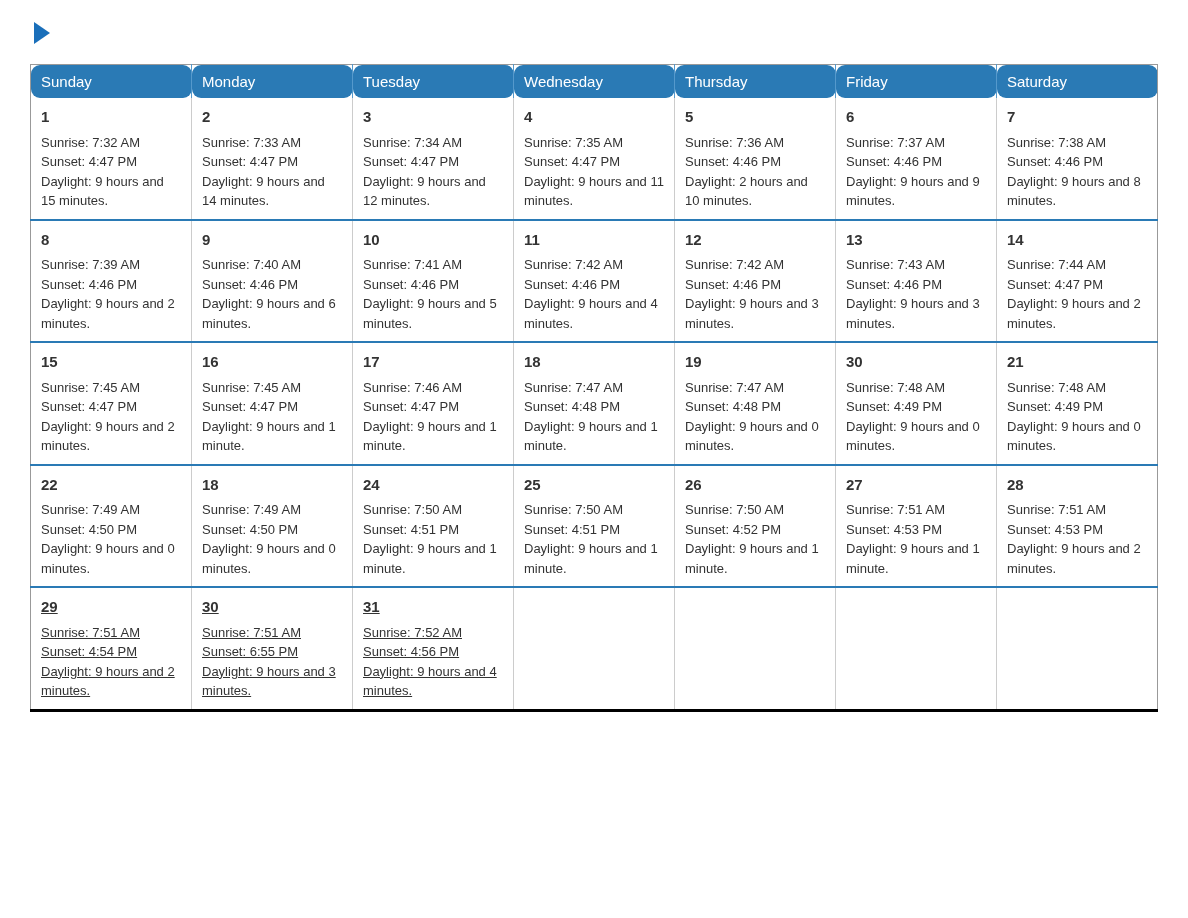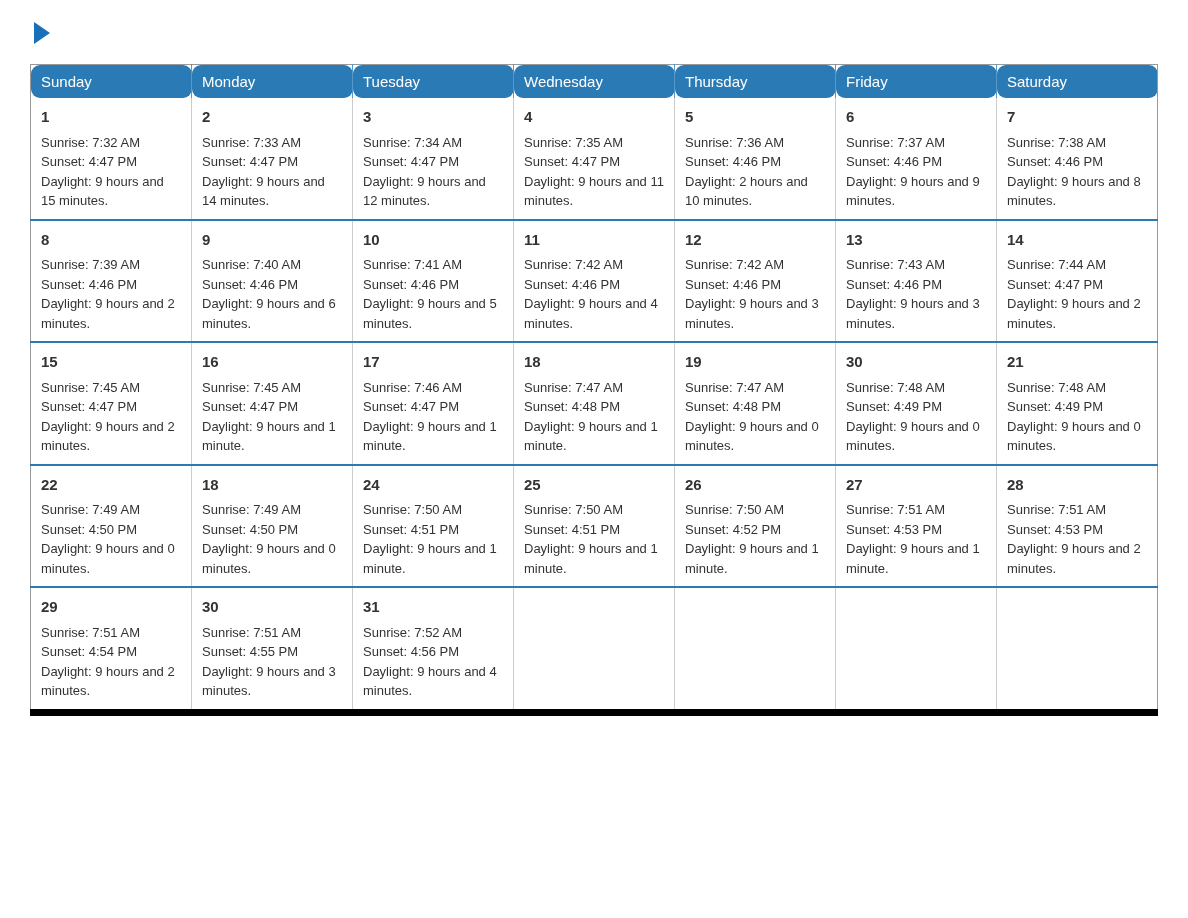--- a/index.html
+++ b/index.html
@@ -55,21 +55,22 @@
       color: #333;
       border-right: 1px solid #ccc;
       border-bottom: 2px solid #2a7ab5;
       width: calc(100% / 7);
       line-height: 1.5;
     }
     .calendar-table tbody tr td:last-child {
       border-right: none;
     }
     .calendar-table tbody tr:last-child td {
-      border-bottom: 7px solid #000000;
+      border-bottom: 3px solid #000000;
+      text-decoration: underline;
     }
     .day-number {
       font-size: 15px;
       font-weight: bold;
       margin-bottom: 4px;
       display: block;
     }
     .day-info {
       font-size: 13px;
       color: #333;
@@ -165,21 +166,21 @@
         <td><span class="day-number">22</span><span class="day-info">Sunrise: 7:49 AM</span><br><span class="day-info">Sunset: 4:50 PM</span><br><span class="day-info">Daylight: 9 hours and 0 minutes.</span></td>
         <td><span class="day-number">18</span><span class="day-info">Sunrise: 7:49 AM</span><br><span class="day-info">Sunset: 4:50 PM</span><br><span class="day-info">Daylight: 9 hours and 0 minutes.</span></td>
         <td><span class="day-number">24</span><span class="day-info">Sunrise: 7:50 AM</span><br><span class="day-info">Sunset: 4:51 PM</span><br><span class="day-info">Daylight: 9 hours and 1 minute.</span></td>
         <td><span class="day-number">25</span><span class="day-info">Sunrise: 7:50 AM</span><br><span class="day-info">Sunset: 4:51 PM</span><br><span class="day-info">Daylight: 9 hours and 1 minute.</span></td>
         <td><span class="day-number">26</span><span class="day-info">Sunrise: 7:50 AM</span><br><span class="day-info">Sunset: 4:52 PM</span><br><span class="day-info">Daylight: 9 hours and 1 minute.</span></td>
         <td><span class="day-number">27</span><span class="day-info">Sunrise: 7:51 AM</span><br><span class="day-info">Sunset: 4:53 PM</span><br><span class="day-info">Daylight: 9 hours and 1 minute.</span></td>
         <td><span class="day-number">28</span><span class="day-info">Sunrise: 7:51 AM</span><br><span class="day-info">Sunset: 4:53 PM</span><br><span class="day-info">Daylight: 9 hours and 2 minutes.</span></td>
       </tr>
       <tr>
         <td><span class="day-number">29</span><span class="day-info">Sunrise: 7:51 AM</span><br><span class="day-info">Sunset: 4:54 PM</span><br><span class="day-info">Daylight: 9 hours and 2 minutes.</span></td>
-        <td><span class="day-number">30</span><span class="day-info">Sunrise: 7:51 AM</span><br><span class="day-info">Sunset: 4:55 PM</span><br><span class="day-info">Daylight: 9 hours and 3 minutes.</span></td>
+        <td><span class="day-number">30</span><span class="day-info">Sunrise: 7:51 AM</span><br><span class="day-info">Sunset: 6:55 PM</span><br><span class="day-info">Daylight: 9 hours and 3 minutes.</span></td>
         <td><span class="day-number">31</span><span class="day-info">Sunrise: 7:52 AM</span><br><span class="day-info">Sunset: 4:56 PM</span><br><span class="day-info">Daylight: 9 hours and 4 minutes.</span></td>
         <td class="empty-cell"></td>
         <td class="empty-cell"></td>
         <td class="empty-cell"></td>
         <td class="empty-cell"></td>
       </tr>
     </tbody>
 </table>
 
 </body></html>

